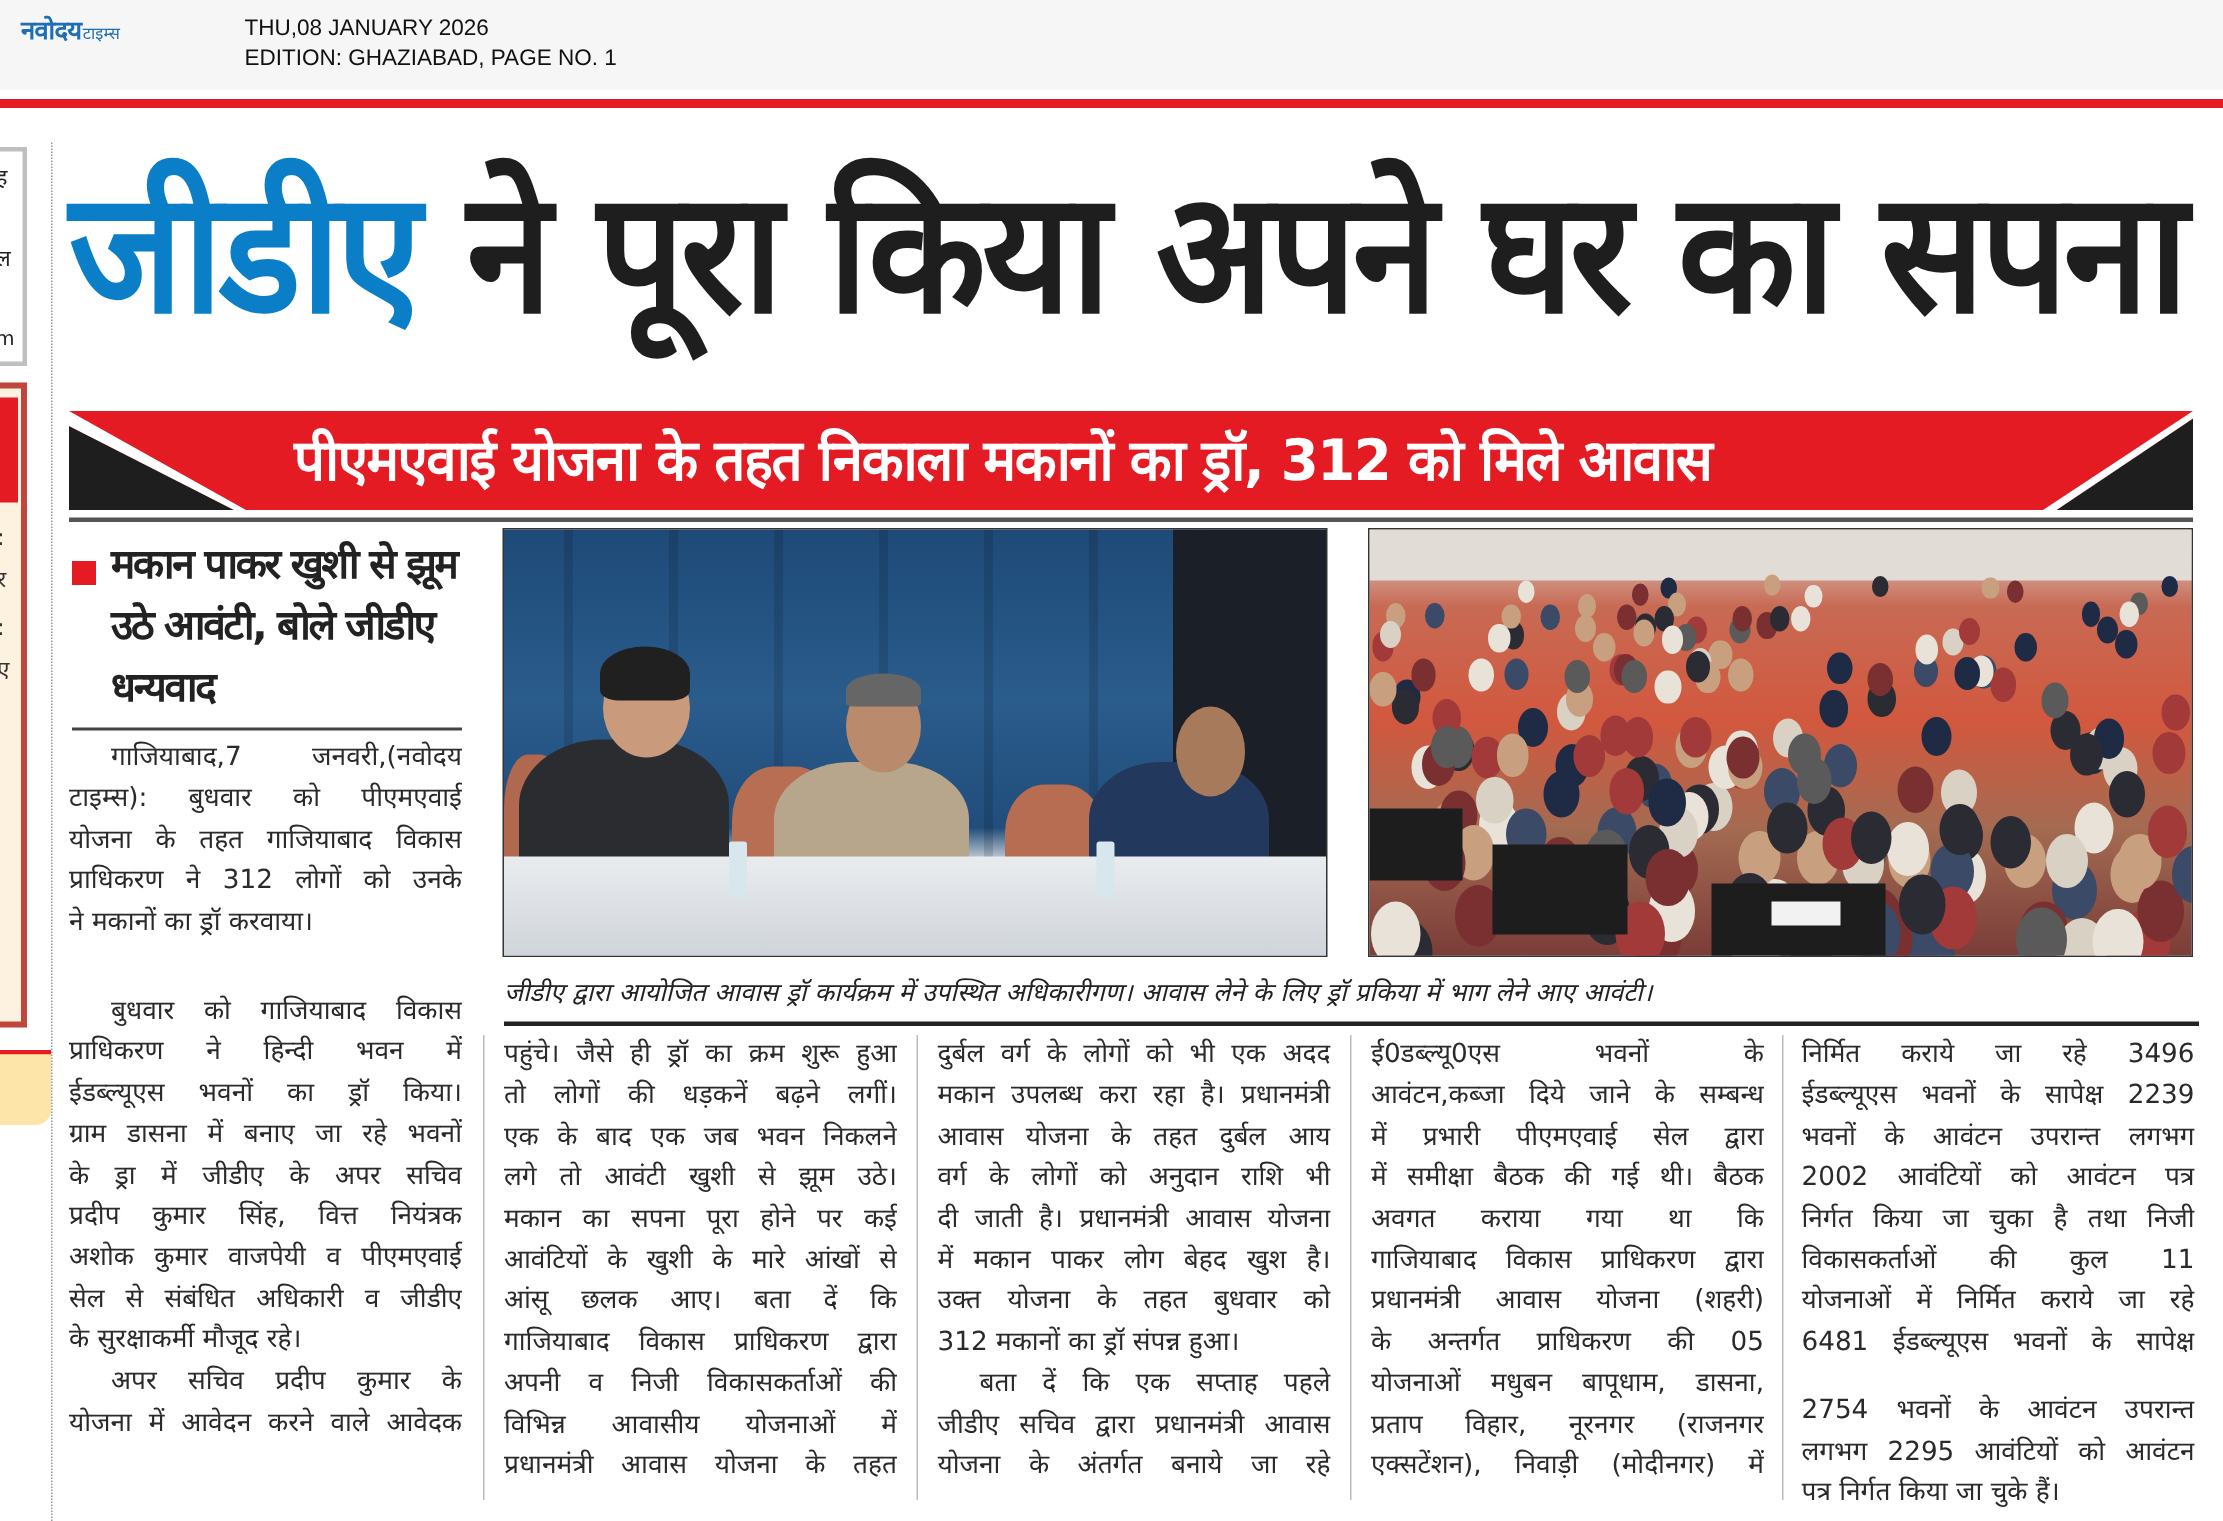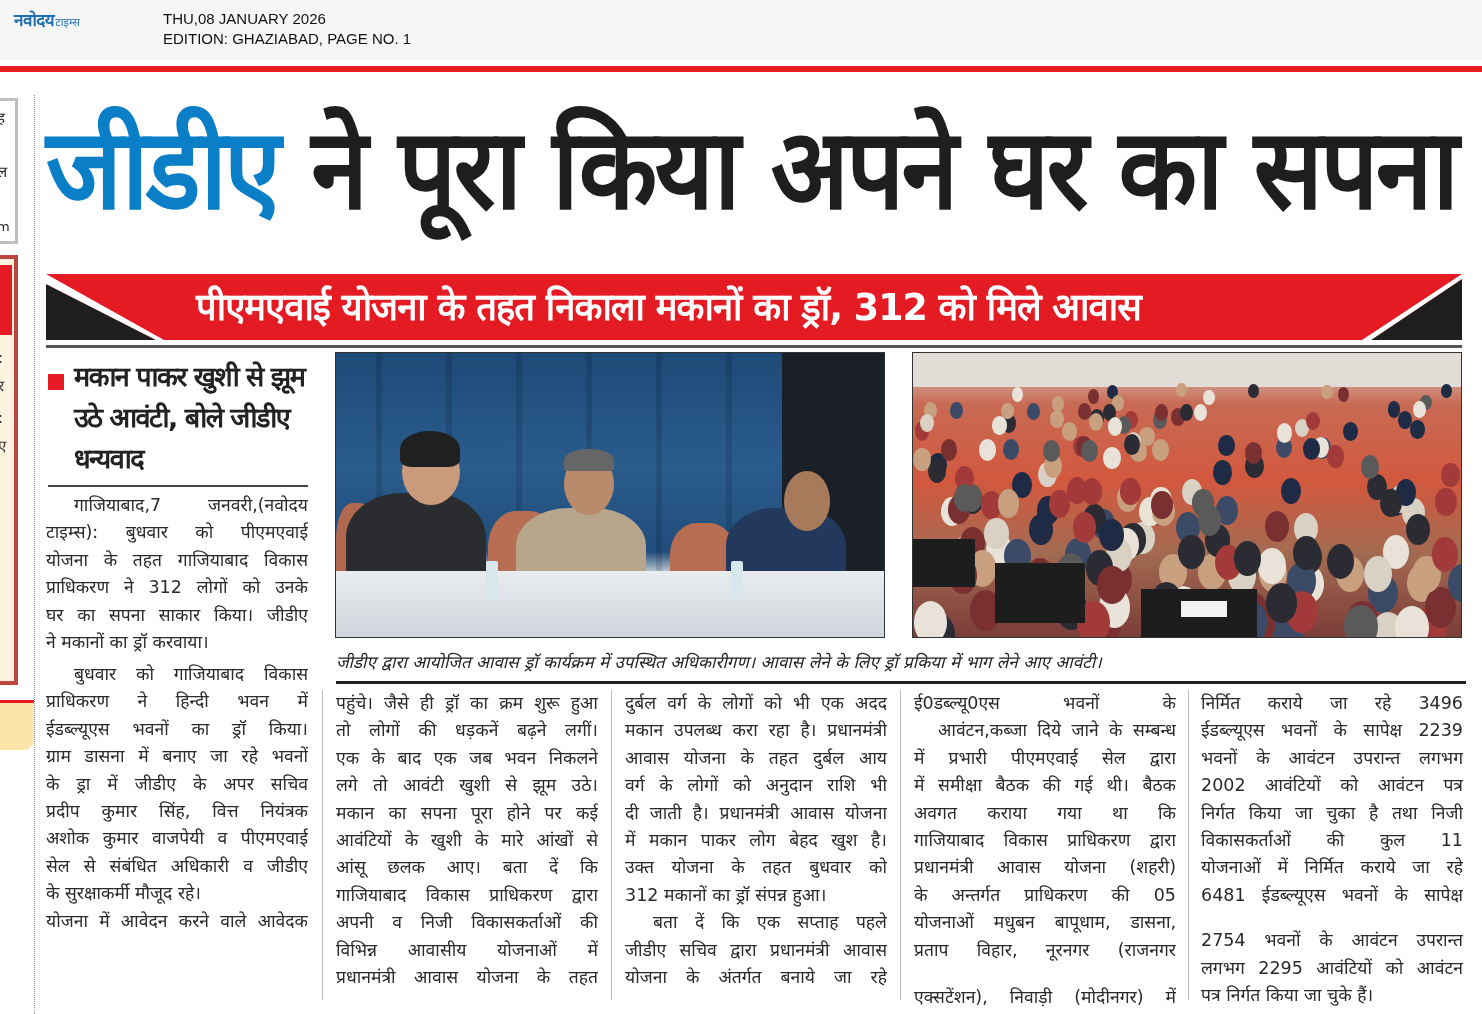--- a/index.html
+++ b/index.html
@@ -346,33 +346,33 @@
 <div class="vsep" style="left:322px;top:690px;height:310px;"></div>
 <div class="vsep" style="left:611px;top:690px;height:310px;"></div>
 <div class="vsep" style="left:900px;top:690px;height:310px;"></div>
 <div class="vsep" style="left:1188px;top:690px;height:310px;"></div>
 
 <div class="col col1a">
   <p class="indent" style="white-space: nowrap;"><span style="white-space: nowrap; word-spacing: 0px;">गाजियाबाद,7 जनवरी,(नवोदय</span></p>
   <p style="white-space: nowrap;"><span style="white-space: nowrap; word-spacing: 0px;">टाइम्स): बुधवार को पीएमएवाई</span></p>
   <p style="white-space: nowrap;"><span style="white-space: nowrap; word-spacing: 0px;">योजना के तहत गाजियाबाद विकास</span></p>
   <p style="white-space: nowrap;"><span style="white-space: nowrap; word-spacing: 0px;">प्राधिकरण ने 312 लोगों को उनके</span></p>
-  <p style="white-space: nowrap;"><span style="white-space: nowrap; word-spacing: 0px;">घर का सपना साकार किया। जीडीए</span></p>
   <p class="last" style="white-space: nowrap;"><span style="white-space: nowrap;">ने मकानों का ड्रॉ करवाया।</span></p>
 </div>
 <div class="col col1b">
   <p class="indent" style="white-space: nowrap;"><span style="white-space: nowrap; word-spacing: 0px;">बुधवार को गाजियाबाद विकास</span></p>
   <p style="white-space: nowrap;"><span style="white-space: nowrap; word-spacing: 0px;">प्राधिकरण ने हिन्दी भवन में</span></p>
   <p style="white-space: nowrap;"><span style="white-space: nowrap; word-spacing: 0px;">ईडब्ल्यूएस भवनों का ड्रॉ किया।</span></p>
   <p style="white-space: nowrap;"><span style="white-space: nowrap; word-spacing: 0px;">ग्राम डासना में बनाए जा रहे भवनों</span></p>
   <p style="white-space: nowrap;"><span style="white-space: nowrap; word-spacing: 0px;">के ड्रा में जीडीए के अपर सचिव</span></p>
   <p style="white-space: nowrap;"><span style="white-space: nowrap; word-spacing: 0px;">प्रदीप कुमार सिंह, वित्त नियंत्रक</span></p>
   <p style="white-space: nowrap;"><span style="white-space: nowrap; word-spacing: 0px;">अशोक कुमार वाजपेयी व पीएमएवाई</span></p>
   <p style="white-space: nowrap;"><span style="white-space: nowrap; word-spacing: 0px;">सेल से संबंधित अधिकारी व जीडीए</span></p>
   <p class="last" style="white-space: nowrap;"><span style="white-space: nowrap;">के सुरक्षाकर्मी मौजूद रहे।</span></p>
+  <p class="indent" style="white-space: nowrap;"><span style="white-space: nowrap; word-spacing: 0px;">अपर सचिव प्रदीप कुमार के</span></p>
   <p style="white-space: nowrap;"><span style="white-space: nowrap; word-spacing: 0px; font-family: Liberation Serif, serif;">योजना में आवेदन करने वाले आवेदक</span></p>
 </div>
 <div class="col col2">
   <p style="white-space: nowrap;"><span style="white-space: nowrap; word-spacing: 0px;">पहुंचे। जैसे ही ड्रॉ का क्रम शुरू हुआ</span></p>
   <p style="white-space: nowrap;"><span style="white-space: nowrap; word-spacing: 0px;">तो लोगों की धड़कनें बढ़ने लगीं।</span></p>
   <p style="white-space: nowrap;"><span style="white-space: nowrap; word-spacing: 0px;">एक के बाद एक जब भवन निकलने</span></p>
   <p style="white-space: nowrap;"><span style="white-space: nowrap; word-spacing: 0px;">लगे तो आवंटी खुशी से झूम उठे।</span></p>
   <p style="white-space: nowrap;"><span style="white-space: nowrap; word-spacing: 0px;">मकान का सपना पूरा होने पर कई</span></p>
   <p style="white-space: nowrap;"><span style="white-space: nowrap; word-spacing: 0px;">आवंटियों के खुशी के मारे आंखों से</span></p>
   <p style="white-space: nowrap;"><span style="white-space: nowrap; word-spacing: 0px;">आंसू छलक आए। बता दें कि</span></p>
@@ -389,30 +389,30 @@
   <p style="white-space: nowrap;"><span style="white-space: nowrap; word-spacing: 0px;">दी जाती है। प्रधानमंत्री आवास योजना</span></p>
   <p style="white-space: nowrap;"><span style="white-space: nowrap; word-spacing: 0px;">में मकान पाकर लोग बेहद खुश है।</span></p>
   <p style="white-space: nowrap;"><span style="white-space: nowrap; word-spacing: 0px;">उक्त योजना के तहत बुधवार को</span></p>
   <p class="last" style="white-space: nowrap;"><span style="white-space: nowrap;">312 मकानों का ड्रॉ संपन्न हुआ।</span></p>
   <p class="indent" style="white-space: nowrap;"><span style="white-space: nowrap; word-spacing: 0px;">बता दें कि एक सप्ताह पहले</span></p>
   <p style="white-space: nowrap;"><span style="white-space: nowrap; word-spacing: 0px;">जीडीए सचिव द्वारा प्रधानमंत्री आवास</span></p>
   <p style="white-space: nowrap;"><span style="white-space: nowrap; word-spacing: 0px;">योजना के अंतर्गत बनाये जा रहे</span></p>
 </div>
 <div class="col col4">
   <p style="white-space: nowrap;"><span style="white-space: nowrap; word-spacing: 0px;">ई0डब्ल्यू0एस भवनों के</span></p>
-  <p style="white-space: nowrap; margin-left: 24px;"><span style="white-space: nowrap; word-spacing: 0px;">आवंटन,कब्जा दिये जाने के सम्बन्ध</span></p>
+  <p style="white-space: nowrap;"><span style="white-space: nowrap; word-spacing: 0px;">आवंटन,कब्जा दिये जाने के सम्बन्ध</span></p>
   <p style="white-space: nowrap;"><span style="white-space: nowrap; word-spacing: 0px;">में प्रभारी पीएमएवाई सेल द्वारा</span></p>
   <p style="white-space: nowrap;"><span style="white-space: nowrap; word-spacing: 0px;">में समीक्षा बैठक की गई थी। बैठक</span></p>
   <p style="white-space: nowrap;"><span style="white-space: nowrap; word-spacing: 0px;">अवगत कराया गया था कि</span></p>
   <p style="white-space: nowrap;"><span style="white-space: nowrap; word-spacing: 0px;">गाजियाबाद विकास प्राधिकरण द्वारा</span></p>
   <p style="white-space: nowrap;"><span style="white-space: nowrap; word-spacing: 0px;">प्रधानमंत्री आवास योजना (शहरी)</span></p>
   <p style="white-space: nowrap;"><span style="white-space: nowrap; word-spacing: 0px;">के अन्तर्गत प्राधिकरण की 05</span></p>
   <p style="white-space: nowrap;"><span style="white-space: nowrap; word-spacing: 0px;">योजनाओं मधुबन बापूधाम, डासना,</span></p>
   <p style="white-space: nowrap;"><span style="white-space: nowrap; word-spacing: 0px;">प्रताप विहार, नूरनगर (राजनगर</span></p>
-  <p style="white-space: nowrap;"><span style="white-space: nowrap; word-spacing: 0px; margin-top: 20px;">एक्सटेंशन), निवाड़ी (मोदीनगर) में</span></p>
+  <p style="white-space: nowrap;"><span style="white-space: nowrap; word-spacing: 0px;">एक्सटेंशन), निवाड़ी (मोदीनगर) में</span></p>
 </div>
 <div class="col col5">
   <p style="white-space: nowrap;"><span style="white-space: nowrap; word-spacing: 0px;">निर्मित कराये जा रहे 3496</span></p>
   <p style="white-space: nowrap;"><span style="white-space: nowrap; word-spacing: 0px;">ईडब्ल्यूएस भवनों के सापेक्ष 2239</span></p>
   <p style="white-space: nowrap;"><span style="white-space: nowrap; word-spacing: 0px;">भवनों के आवंटन उपरान्त लगभग</span></p>
   <p style="white-space: nowrap;"><span style="white-space: nowrap; word-spacing: 0px;">2002 आवंटियों को आवंटन पत्र</span></p>
   <p style="white-space: nowrap;"><span style="white-space: nowrap; word-spacing: 0px;">निर्गत किया जा चुका है तथा निजी</span></p>
   <p style="white-space: nowrap;"><span style="white-space: nowrap; word-spacing: 0px;">विकासकर्ताओं की कुल 11</span></p>
   <p style="white-space: nowrap;"><span style="white-space: nowrap; word-spacing: 0px;">योजनाओं में निर्मित कराये जा रहे</span></p>
   <p style="white-space: nowrap;"><span style="white-space: nowrap; word-spacing: 0px;">6481 ईडब्ल्यूएस भवनों के सापेक्ष</span></p>

